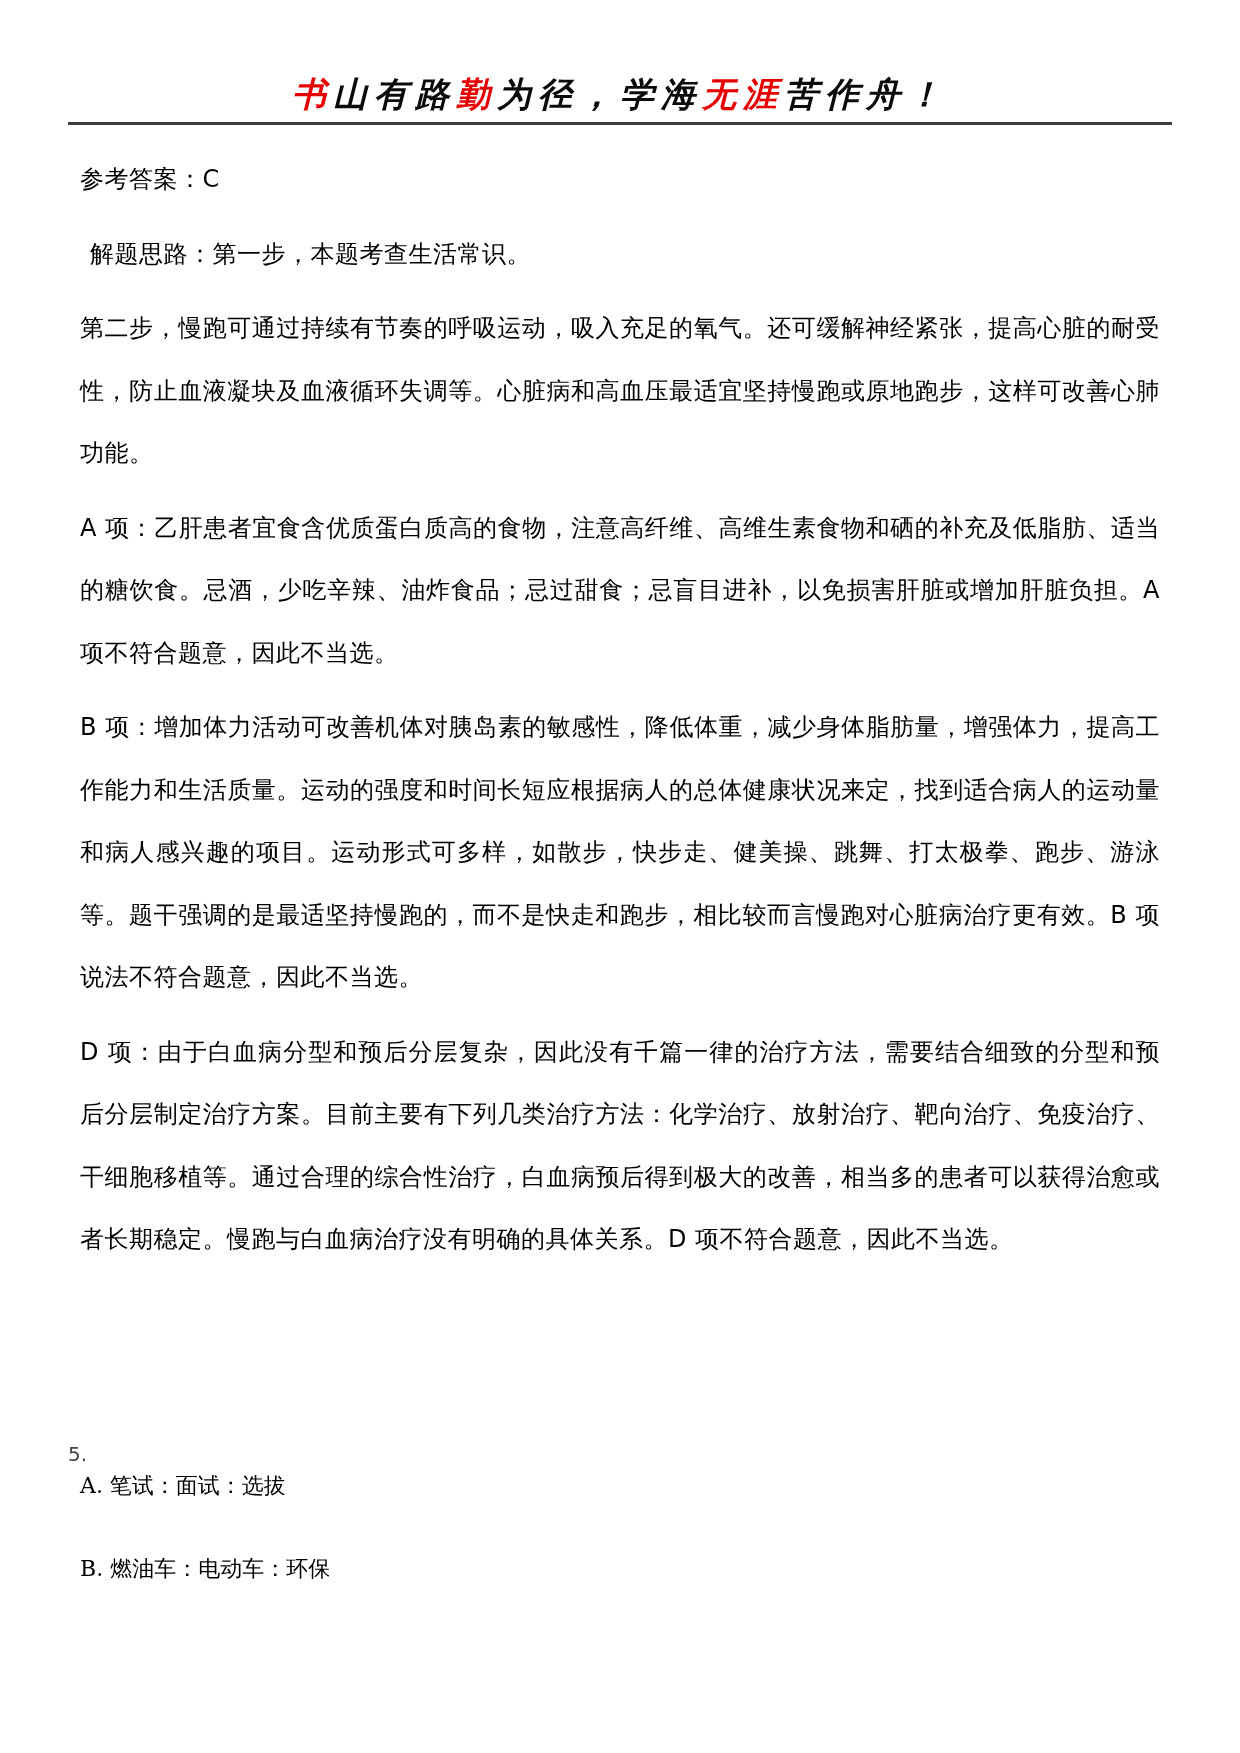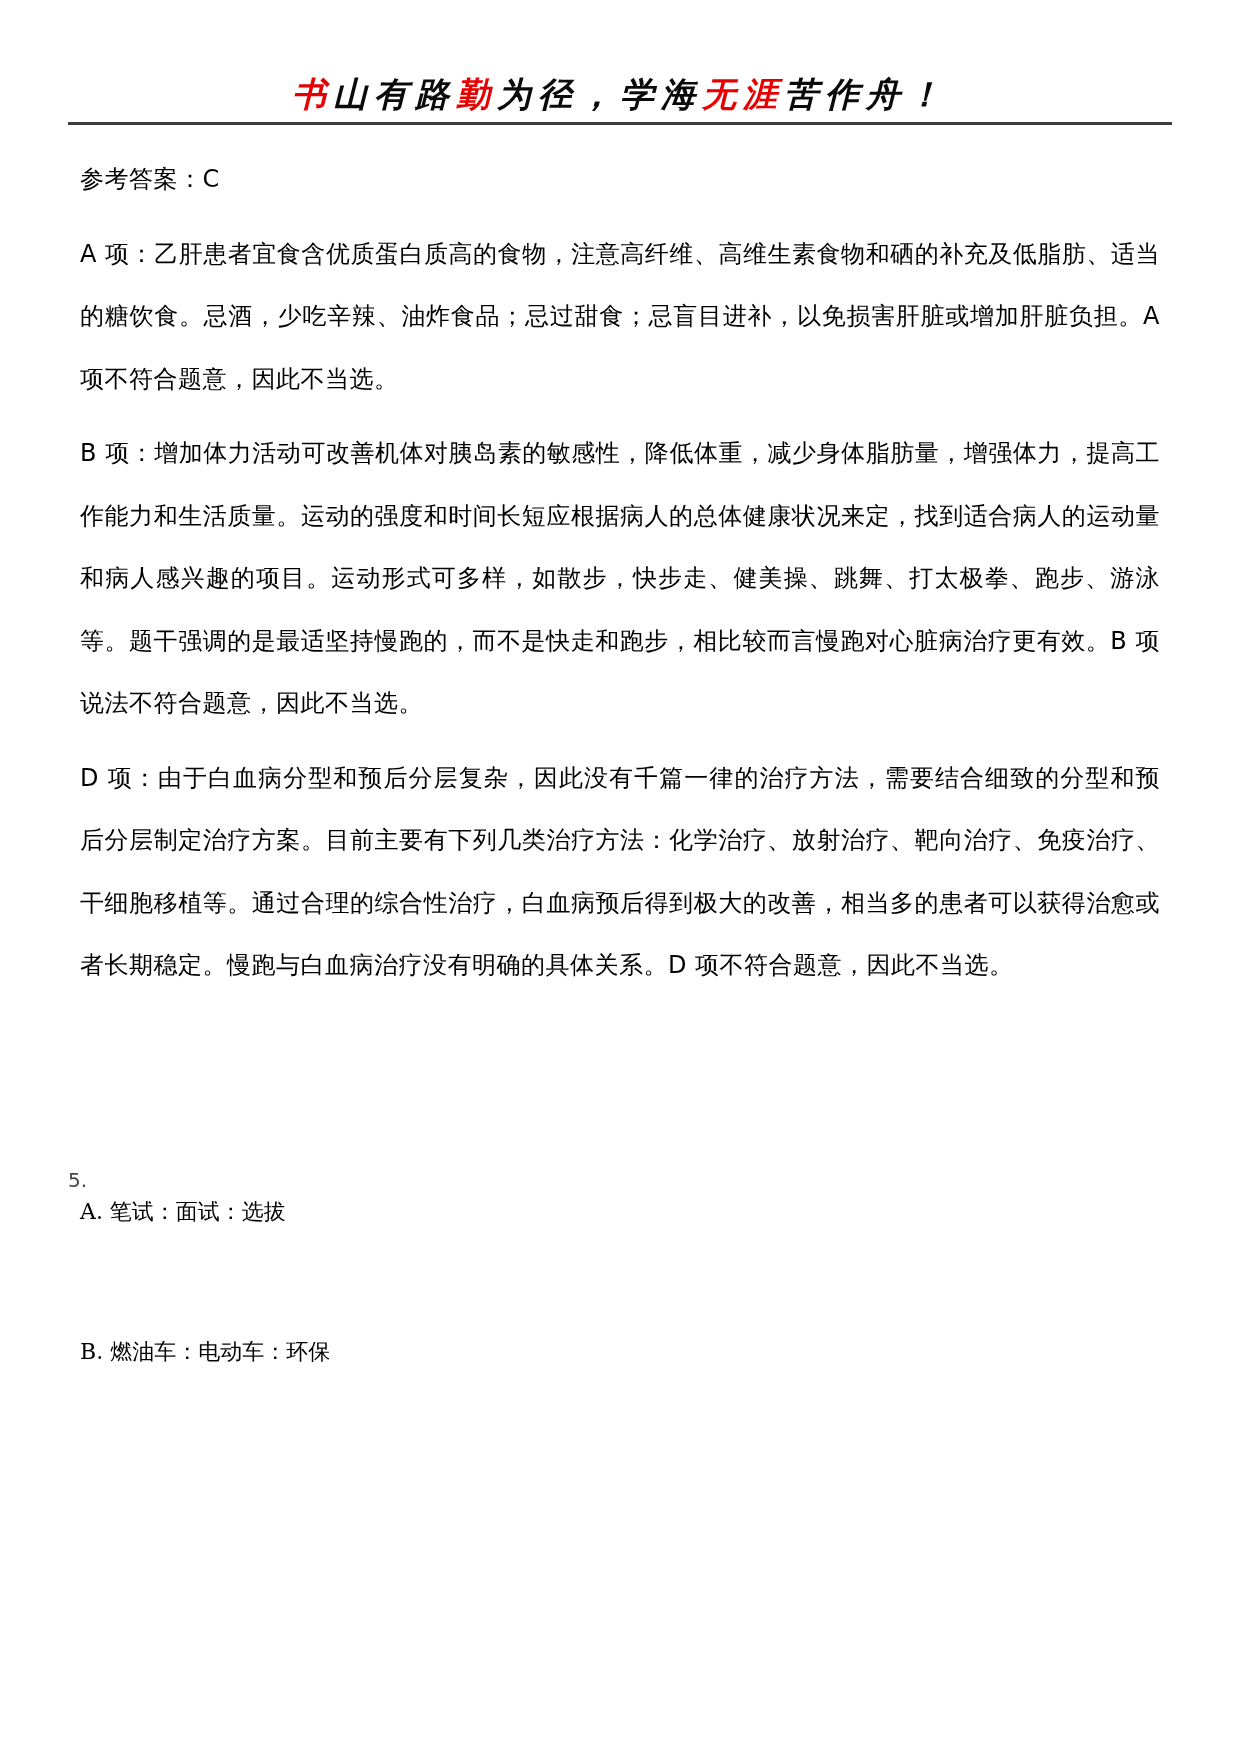--- a/index.html
+++ b/index.html
@@ -55,36 +55,38 @@
     line-height: 33px;
   }
   .q-number {
     font-family: "DejaVu Sans", "Liberation Sans", sans-serif;
     font-size: 20px;
     color: #444444;
     line-height: 30px;
   }
   .q-stem { }
   .q-option { padding-left: 12px; }
-  .q-option-b { margin-top: 107px; }
+  .q-option-b { margin-top: 50px; }
 </style>
 </head>
 <body>
 
 <div class="page">
 
   <header>
     <div class="motto">
       <span class="seg-red">书</span><span class="seg-black">山有路</span><span class="seg-red">勤</span><span class="seg-black">为径，</span><span class="seg-black">学海</span><span class="seg-red">无涯</span><span class="seg-black">苦作舟！</span>
     </div>
     <div class="header-rule"></div>
   </header>
 
   <main class="answer-body">
     <p>参考答案：C</p>
+    <p class="para-indent">解题思路：第一步，本题考查生活常识。</p>
+    <p>第二步，慢跑可通过持续有节奏的呼吸运动，吸入充足的氧气。还可缓解神经紧张，提高心脏的耐受性，防止血液凝块及血液循环失调等。心脏病和高血压最适宜坚持慢跑或原地跑步，这样可改善心肺功能。</p>
     <p>A 项：乙肝患者宜食含优质蛋白质高的食物，注意高纤维、高维生素食物和硒的补充及低脂肪、适当的糖饮食。忌酒，少吃辛辣、油炸食品；忌过甜食；忌盲目进补，以免损害肝脏或增加肝脏负担。A 项不符合题意，因此不当选。</p>
     <p>B 项：增加体力活动可改善机体对胰岛素的敏感性，降低体重，减少身体脂肪量，增强体力，提高工作能力和生活质量。运动的强度和时间长短应根据病人的总体健康状况来定，找到适合病人的运动量和病人感兴趣的项目。运动形式可多样，如散步，快步走、健美操、跳舞、打太极拳、跑步、游泳等。题干强调的是最适坚持慢跑的，而不是快走和跑步，相比较而言慢跑对心脏病治疗更有效。B 项说法不符合题意，因此不当选。</p>
     <p>D 项：由于白血病分型和预后分层复杂，因此没有千篇一律的治疗方法，需要结合细致的分型和预后分层制定治疗方案。目前主要有下列几类治疗方法：化学治疗、放射治疗、靶向治疗、免疫治疗、干细胞移植等。通过合理的综合性治疗，白血病预后得到极大的改善，相当多的患者可以获得治愈或者长期稳定。慢跑与白血病治疗没有明确的具体关系。D 项不符合题意，因此不当选。</p>
   </main>
 
   <section class="next-question">
     <div class="q-number">5.</div>
     <div class="q-option">A. 笔试：面试：选拔</div>
     <div class="q-option q-option-b">B. 燃油车：电动车：环保</div>
   </section>

